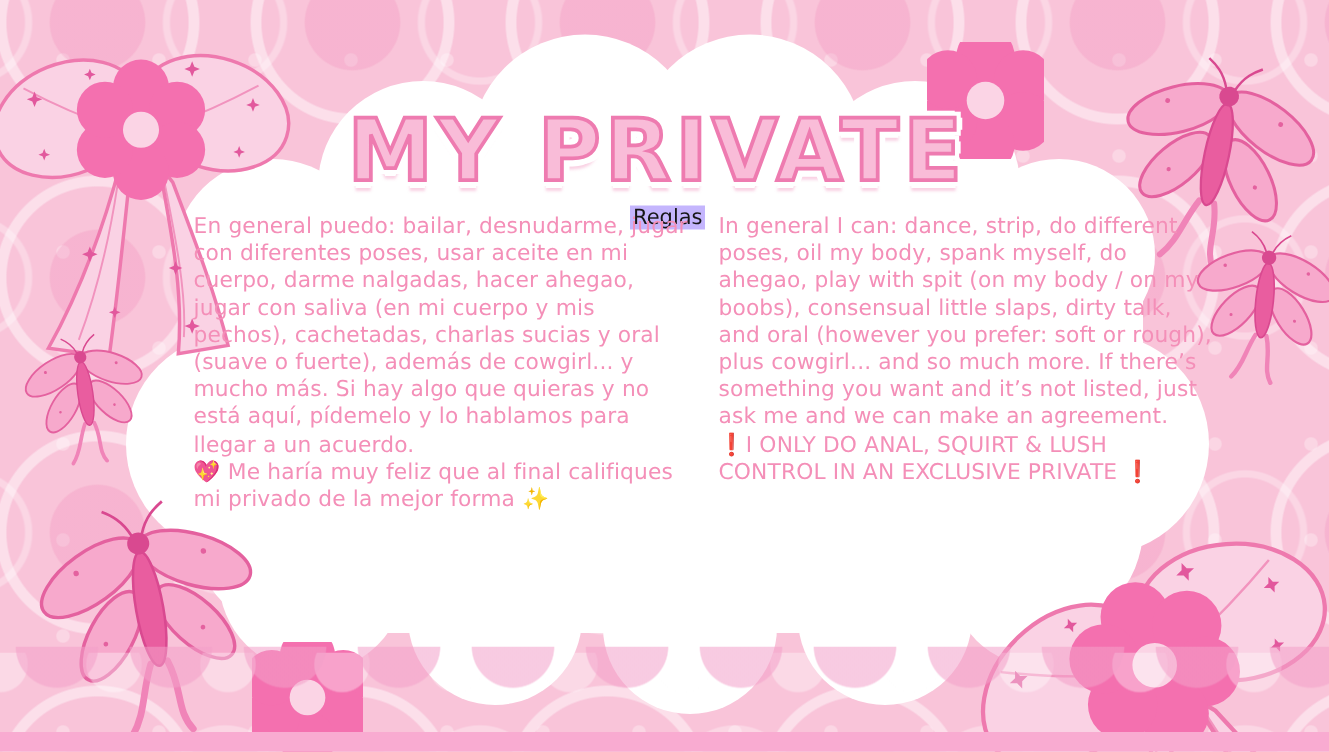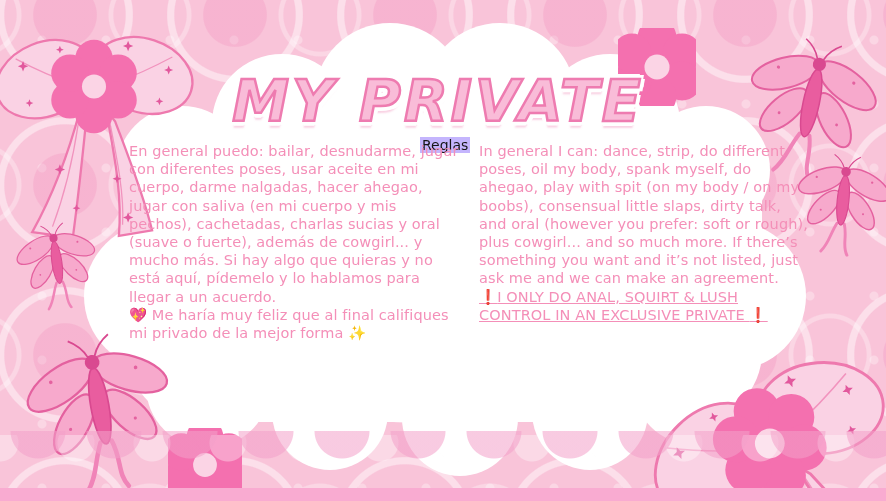--- a/index.html
+++ b/index.html
@@ -28,40 +28,40 @@
     background-size:76px 58px,76px 58px;
     background-position:0 0,38px 4px;
     background-repeat:repeat-x;
   }
   .bottom-strip{position:absolute;left:0;right:0;bottom:0;height:13px;background:#f9abd1;}
   .cloud-svg,.deco{position:absolute;}
   .deco{pointer-events:none;}
   
   .title{
     position:absolute;left:0;right:10px;top:68px;text-align:center;
-    font-size:57px;font-weight:bold;font-style:italic;letter-spacing:3px;
+    font-size:57px;font-weight:bold;letter-spacing:3px;
     color:#f9bcd8;
     -webkit-text-stroke:2.5px #ee7bb0;
     text-shadow:
       -4px -4px 0 #fff, 4px -4px 0 #fff, -4px 4px 0 #fff, 4px 4px 0 #fff,
       0 -5px 0 #fff, 0 5px 0 #fff, -5px 0 0 #fff, 5px 0 0 #fff,
       0 7px 2px rgba(238,123,176,.35);
   }
   .overlay-label{
     position:absolute;left:420px;top:137px;
     color:#161616;font-size:14px;background:#c4b5fd;padding:0 2px;
   }
   .col{
     position:absolute;top:142px;width:334px;
     color:#f48fb8;font-size:14.5px;line-height:18.2px;letter-spacing:.1px;
   }
   .col-left{left:129px;}
   .col-right{left:479px;width:330px;}
   .col p{margin:0;}
-  .warning{text-transform:none;text-decoration:underline;}
+  .warning{text-transform:none;}
   .excl{color:#e62e3a;font-weight:bold;}
 </style>
 </head>
 <body>
 
 <div class="bg-lace"></div>
 
 <svg class="cloud-svg" style="left:0;top:0;" width="886" height="501" viewBox="0 0 886 501">
   <g fill="#ffffff">
     <rect x="128" y="128" width="634" height="294" rx="70"></rect>

